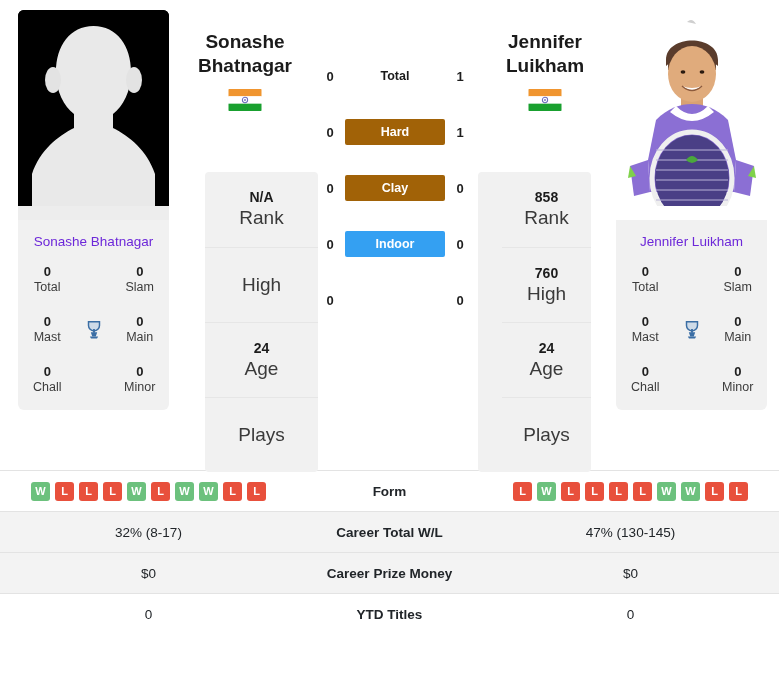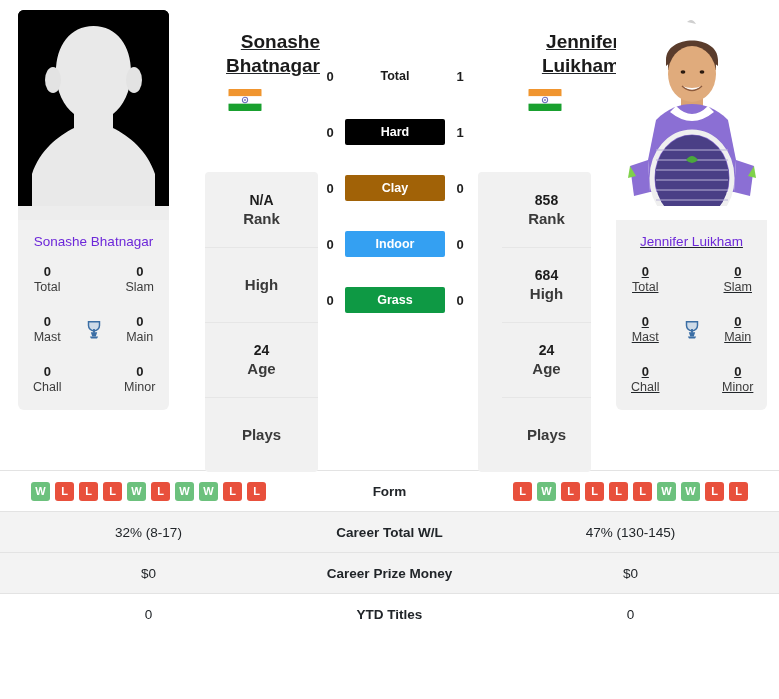--- a/index.html
+++ b/index.html
@@ -78,29 +78,28 @@
   .rank-cell {
     height: 75px;
     display: flex;
     flex-direction: column;
     align-items: center;
     justify-content: center;
     line-height: 1.3;
   }
   .rank-cell + .rank-cell { border-top: 1px solid #e6e6e6; }
   .rank-cell .num { font-size: 14px; font-weight: bold; color: #1c1c1c; }
-  .rank-cell .lab { font-size: 15px; color: #3a3a3a; font-weight: bold; }
+  .rank-cell .lab { font-size: 19px; color: #3a3a3a; }
 
   
   .name-block {
     position: absolute;
     top: 30px;
     width: 150px;
-    text-align: right;
-    text-decoration: underline;
+    text-align: center;
   }
   .name-block.left  { left: 170px; }
   .name-block.right { left: 470px; }
   .name-block .nm {
     font-size: 19px;
     font-weight: bold;
     color: #1b1b1b;
     line-height: 1.28;
   }
   .flag {
@@ -276,36 +275,35 @@
   </div>
 
   <div class="h2h">
     <div class="h2h-row">
       <div class="h2h-score">0</div>
       <div class="h2h-label">Total</div>
       <div class="h2h-score">1</div>
     </div>
     <div class="h2h-row">
       <div class="h2h-score">0</div>
-      <div class="h2h-label badge" style="background:#000000">Hard</div>
+      <div class="h2h-label badge" style="background:#a16207">Hard</div>
       <div class="h2h-score">1</div>
     </div>
     <div class="h2h-row">
       <div class="h2h-score">0</div>
       <div class="h2h-label badge" style="background:#a16207">Clay</div>
       <div class="h2h-score">0</div>
     </div>
     <div class="h2h-row">
       <div class="h2h-score">0</div>
       <div class="h2h-label badge" style="background:#34a0f2">Indoor</div>
       <div class="h2h-score">0</div>
     </div>
     <div class="h2h-row">
       <div class="h2h-score">0</div>
-      <div class="h2h-label badge" style="background:#0e9944">Grass</div>
       <div class="h2h-score">0</div>
     </div>
   </div>
 
   <div class="name-block right">
     <div class="nm">Jennifer</div>
     <div class="nm">Luikham</div>
     <svg class="flag" viewBox="0 0 45 30" aria-hidden="true">
       <rect width="45" height="10" fill="#f0952f"></rect>
       <rect y="10" width="45" height="10" fill="#ffffff"></rect>
@@ -314,34 +312,34 @@
       <circle cx="22.5" cy="15" r="1.3" fill="#6f6fbf"></circle>
     </svg>
   </div>
 
   <div class="rank-col right" style="margin-left:478px; position:absolute; left:0; top:0;">
     <div class="rank-cell">
       <div class="num">858</div>
       <div class="lab">Rank</div>
     </div>
     <div class="rank-cell">
-      <div class="num">684</div>
+      <div class="num">760</div>
       <div class="lab">High</div>
     </div>
     <div class="rank-cell">
       <div class="num">24</div>
       <div class="lab">Age</div>
     </div>
     <div class="rank-cell">
       <div class="num"></div>
       <div class="lab">Plays</div>
     </div>
   </div>
 
-  <div class="player-col right" style="position:absolute; left:608px; top:0;text-decoration:underline;">
+  <div class="player-col right" style="position:absolute; left:608px; top:0;">
     <div class="photo-wrap">
       <svg viewBox="0 0 151 210" preserveAspectRatio="xMidYMid slice" aria-hidden="true">
         <rect width="151" height="210" fill="#ffffff"></rect>
 
         <path d="M52 52 C 52 28 100 28 100 52 L 100 60 L 52 60 Z" fill="#6b4a35"></path>
         <path d="M50 50 C 50 24 102 24 102 50 L 102 56 C 94 48 58 48 50 56 Z" fill="#5a3c2c"></path>
 
         <path d="M71 12 q5 -5 9 2 q-4 -1 -9 -2 z" fill="#cfcfcf"></path>
 
         <rect x="65" y="86" width="22" height="22" fill="#d9a273"></rect>

